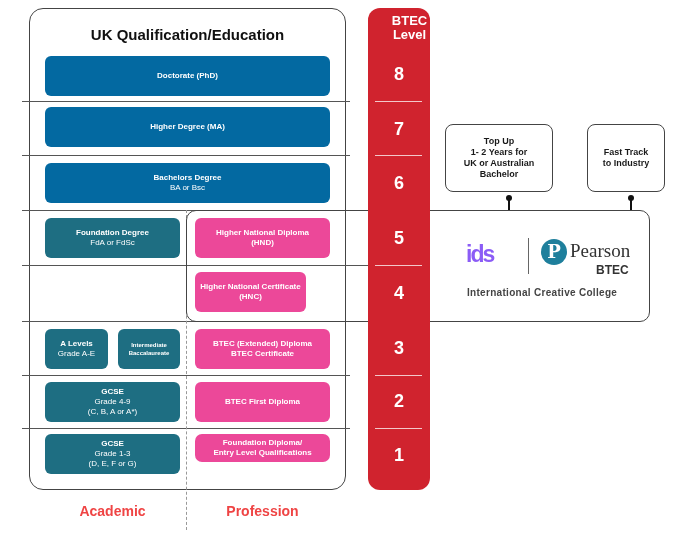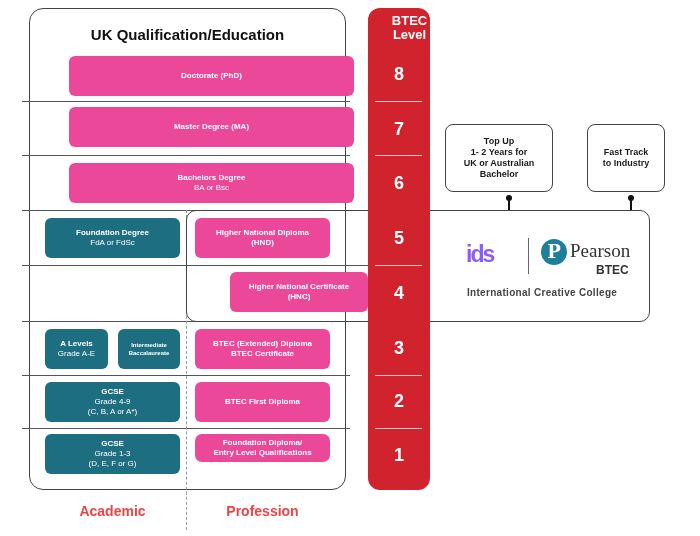--- a/index.html
+++ b/index.html
@@ -12,21 +12,21 @@
   .main-title { left: 29px; top: 26px; width: 317px; text-align: center;
     font-size: 15px; font-weight: bold; color: #111; }
 
   .hline { height: 0; border-top: 1px solid #555; }
   .vdash { width: 0; border-left: 1.5px dashed #999; }
 
   .box { border-radius: 6px; color: #fff; text-align: center; display: flex;
     flex-direction: column; justify-content: center; align-items: center;
     font-size: 8px; line-height: 10px; box-sizing: border-box; padding: 2px 4px; }
   .box b { font-weight: bold; }
-  .grey { background: #ec4899; margin-left: 24px; }
+  .grey { background: #0369a1; }
   .teal { background: #1e6e82; }
   .pink { background: #ec4899; }
   .box .sub { font-weight: normal; }
 
   .hn-frame { left: 186px; top: 210px; width: 464px; height: 112px;
     border: 1.2px solid #444; border-radius: 10px; box-sizing: border-box; }
 
   .btec-bar { left: 368px; top: 8px; width: 62px; height: 482px; background: #d0232e;
     border-radius: 12px; }
   .btec-head { left: 368px; top: 14px; width: 62px; text-align: center; color: #fff;
@@ -66,21 +66,21 @@
 <div class="abs hline" style="left:22px; top:428px; width:328px;"></div>
 
 <div class="abs vdash" style="left:186px; top:210px; height:320px;"></div>
 
 <div class="abs hn-frame"></div>
 
 <div class="abs box grey" style="left:45px; top:56px; width:285px; height:40px;">
   <b>Doctorate (PhD)</b>
 </div>
 <div class="abs box grey" style="left:45px; top:107px; width:285px; height:40px;">
-  <b>Master Degree (MA)</b>
+  <b>Higher Degree (MA)</b>
 </div>
 <div class="abs box grey" style="left:45px; top:163px; width:285px; height:40px;">
   <b>Bachelors Degree</b>
   <span class="sub">BA or Bsc</span>
 </div>
 
 <div class="abs box teal" style="left:45px; top:218px; width:135px; height:40px;">
   <b>Foundation Degree</b>
   <span class="sub">FdA or FdSc</span>
 </div>
@@ -99,21 +99,21 @@
 <div class="abs box teal" style="left:45px; top:434px; width:135px; height:40px;">
   <b>GCSE</b>
   <span class="sub">Grade 1-3</span>
   <span class="sub">(D, E, F or G)</span>
 </div>
 
 <div class="abs box pink" style="left:195px; top:218px; width:135px; height:40px;">
   <b>Higher National Diploma</b>
   <b>(HND)</b>
 </div>
-<div class="abs box pink" style="left:195px; top:272px; width:138px; height:40px;margin-left:35px;">
+<div class="abs box pink" style="left:195px; top:272px; width:111px; height:40px;">
   <b>Higher National Certificate</b>
   <b>(HNC)</b>
 </div>
 <div class="abs box pink" style="left:195px; top:329px; width:135px; height:40px;">
   <b>BTEC (Extended) Diploma</b>
   <b>BTEC Certificate</b>
 </div>
 <div class="abs box pink" style="left:195px; top:382px; width:135px; height:40px;">
   <b>BTEC First Diploma</b>
 </div>

